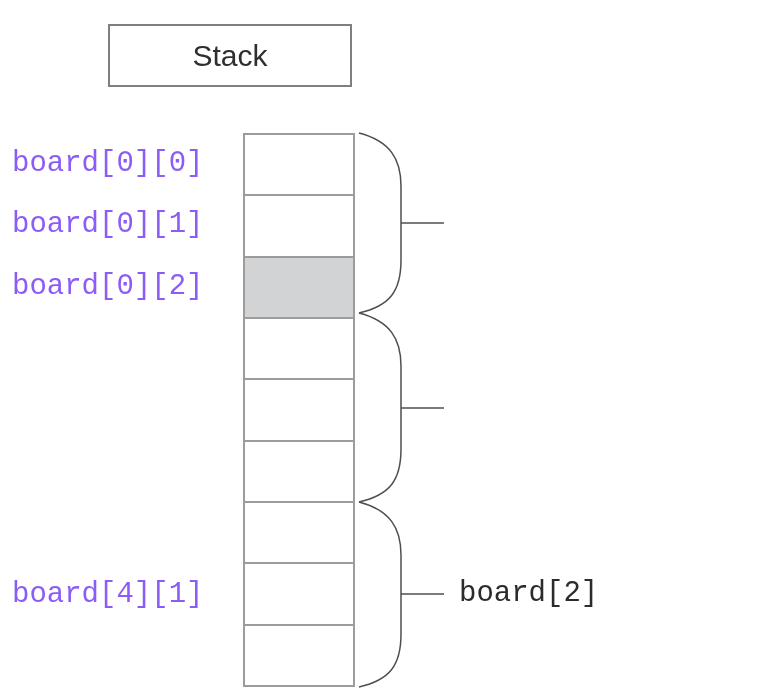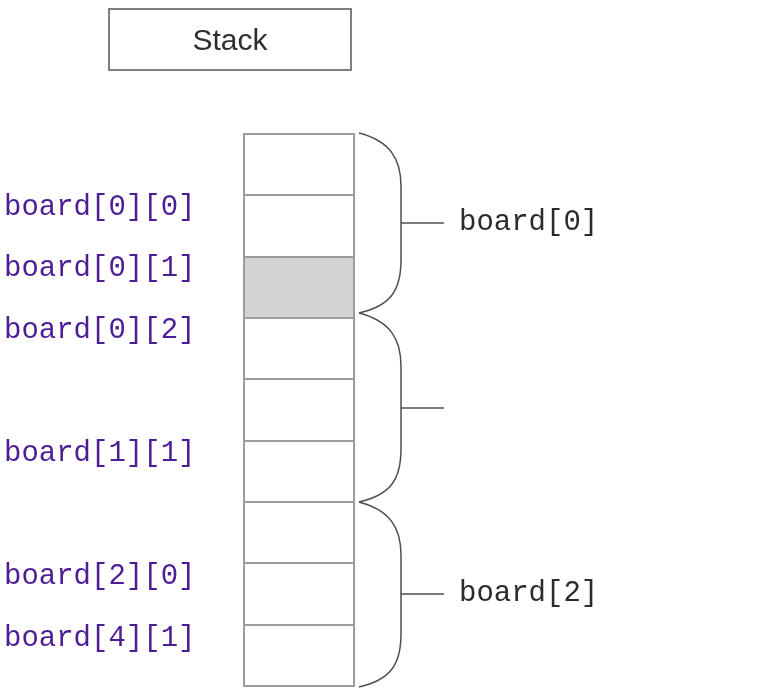--- a/index.html
+++ b/index.html
@@ -12,21 +12,21 @@
     width: 784px;
     height: 699px;
     background: #ffffff;
     overflow: hidden;
     font-family: "Liberation Sans", sans-serif;
   }
 
   
   .header-box {
     position: absolute;
-    top: 8px;
+    top: 24px;
     height: 59px;
     border: 2px solid #7f7f7f;
     background: #ffffff;
     display: flex;
     align-items: center;
     justify-content: center;
     font-size: 30px;
     color: #2f2f2f;
   }
   .header-box.stack { left: 108px; width: 240px; }
@@ -48,28 +48,27 @@
     flex: 1 1 0;
     border-bottom: 2px solid #9c9c9c;
     background: #ffffff;
   }
   .memory-cell:last-child { border-bottom: none; }
   .memory-cell.shaded { background: #d2d3d5; }
 
   
   .row-label {
     position: absolute;
-    left: 4px;
+    left: 12px;
     height: 30px;
     line-height: 30px;
     font-family: "Liberation Mono", "DejaVu Sans Mono", monospace;
     font-size: 29px;
-    color: #4c1d95;
+    color: #8b5cf6;
     white-space: nowrap;
-    margin-top: 44px;
   }
 
   
   .group-label {
     position: absolute;
     left: 459px;
     height: 30px;
     line-height: 30px;
     font-family: "Liberation Mono", "DejaVu Sans Mono", monospace;
     font-size: 29px;
@@ -97,22 +96,20 @@
 
 <div class="canvas">
 
   <div class="header-box stack">
     <span>Stack</span>
   </div>
 
   <div class="row-label" style="top:149px">board[0][0]</div>
   <div class="row-label" style="top:210px">board[0][1]</div>
   <div class="row-label" style="top:272px">board[0][2]</div>
-  <div class="row-label" style="top:395px">board[1][1]</div>
-  <div class="row-label" style="top:518px">board[2][0]</div>
   <div class="row-label" style="top:580px">board[4][1]</div>
 
   <div class="memory-column">
     <div class="memory-cell"></div>
     <div class="memory-cell"></div>
     <div class="memory-cell shaded" style="background-color: rgb(210, 211, 213);"></div>
     <div class="memory-cell"></div>
     <div class="memory-cell"></div>
     <div class="memory-cell"></div>
     <div class="memory-cell"></div>
@@ -125,16 +122,15 @@
     <path class="brace-path" d="M 359 133 C 390 141 401 159 401 186 L 401 260 C 401 291 390 306 359 313"></path>
     <line class="connector-line" x1="401" y1="223" x2="444" y2="223"></line>
 
     <path class="brace-path" d="M 359 313 C 390 321 401 339 401 366 L 401 449 C 401 480 390 495 359 502"></path>
     <line class="connector-line" x1="401" y1="408" x2="444" y2="408"></line>
 
     <path class="brace-path" d="M 359 502 C 390 510 401 528 401 555 L 401 634 C 401 665 390 680 359 687"></path>
     <line class="connector-line" x1="401" y1="594" x2="444" y2="594"></line>
   </svg>
 
-  <div class="group-label" style="top:208px">board[0]</div>
   <div class="group-label" style="top:579px">board[2]</div>
 
 </div>
 
 </body></html>

